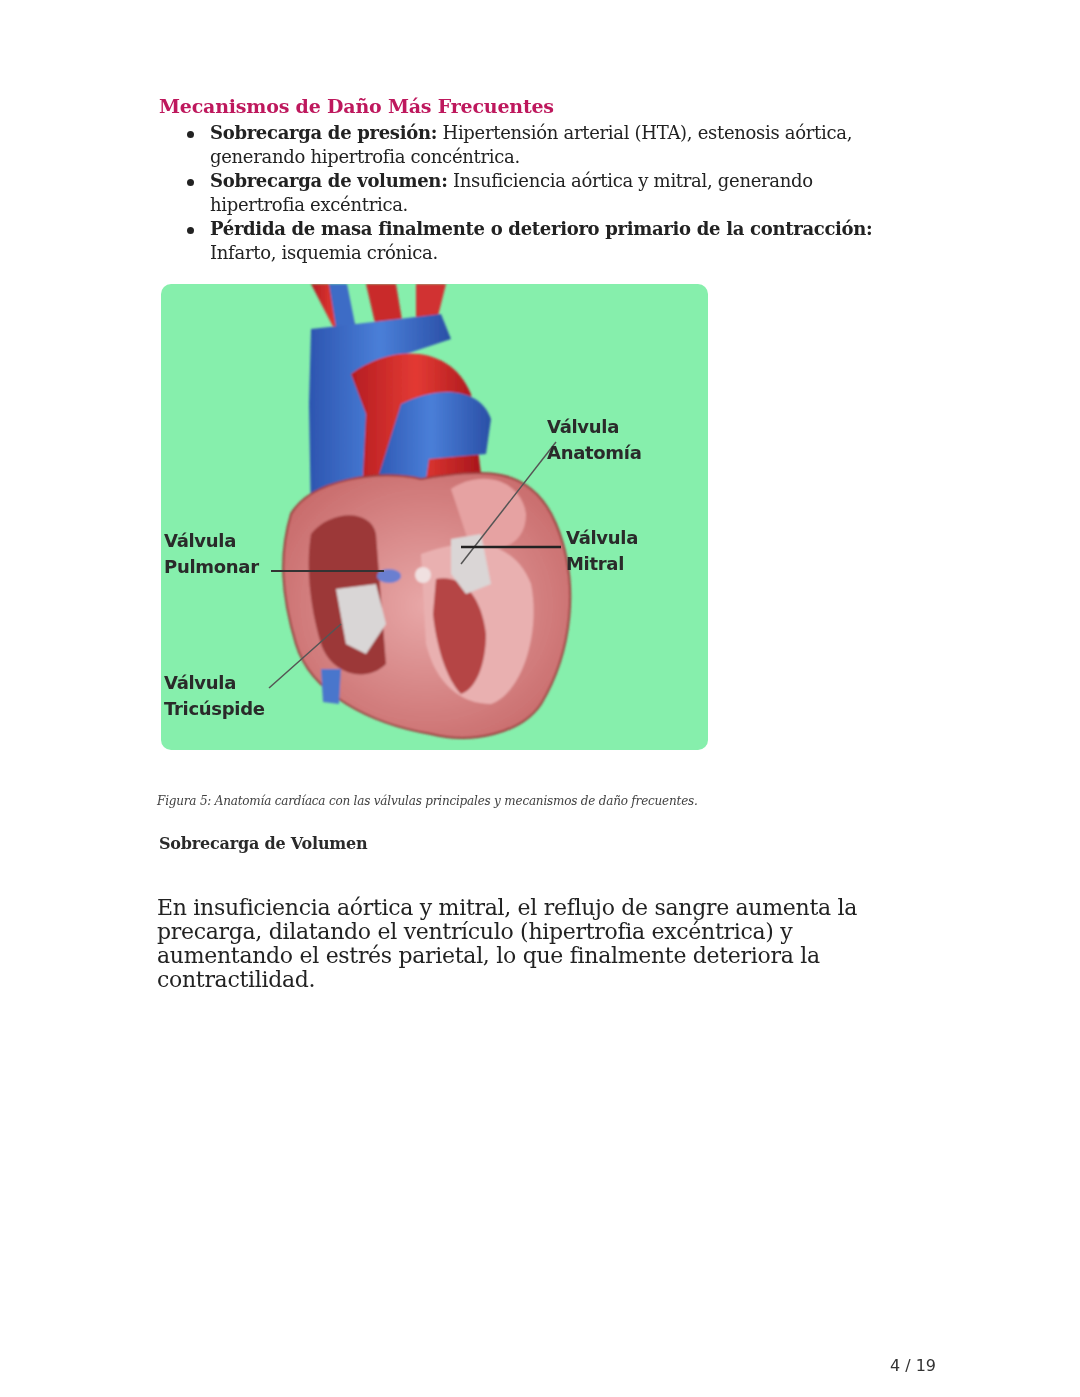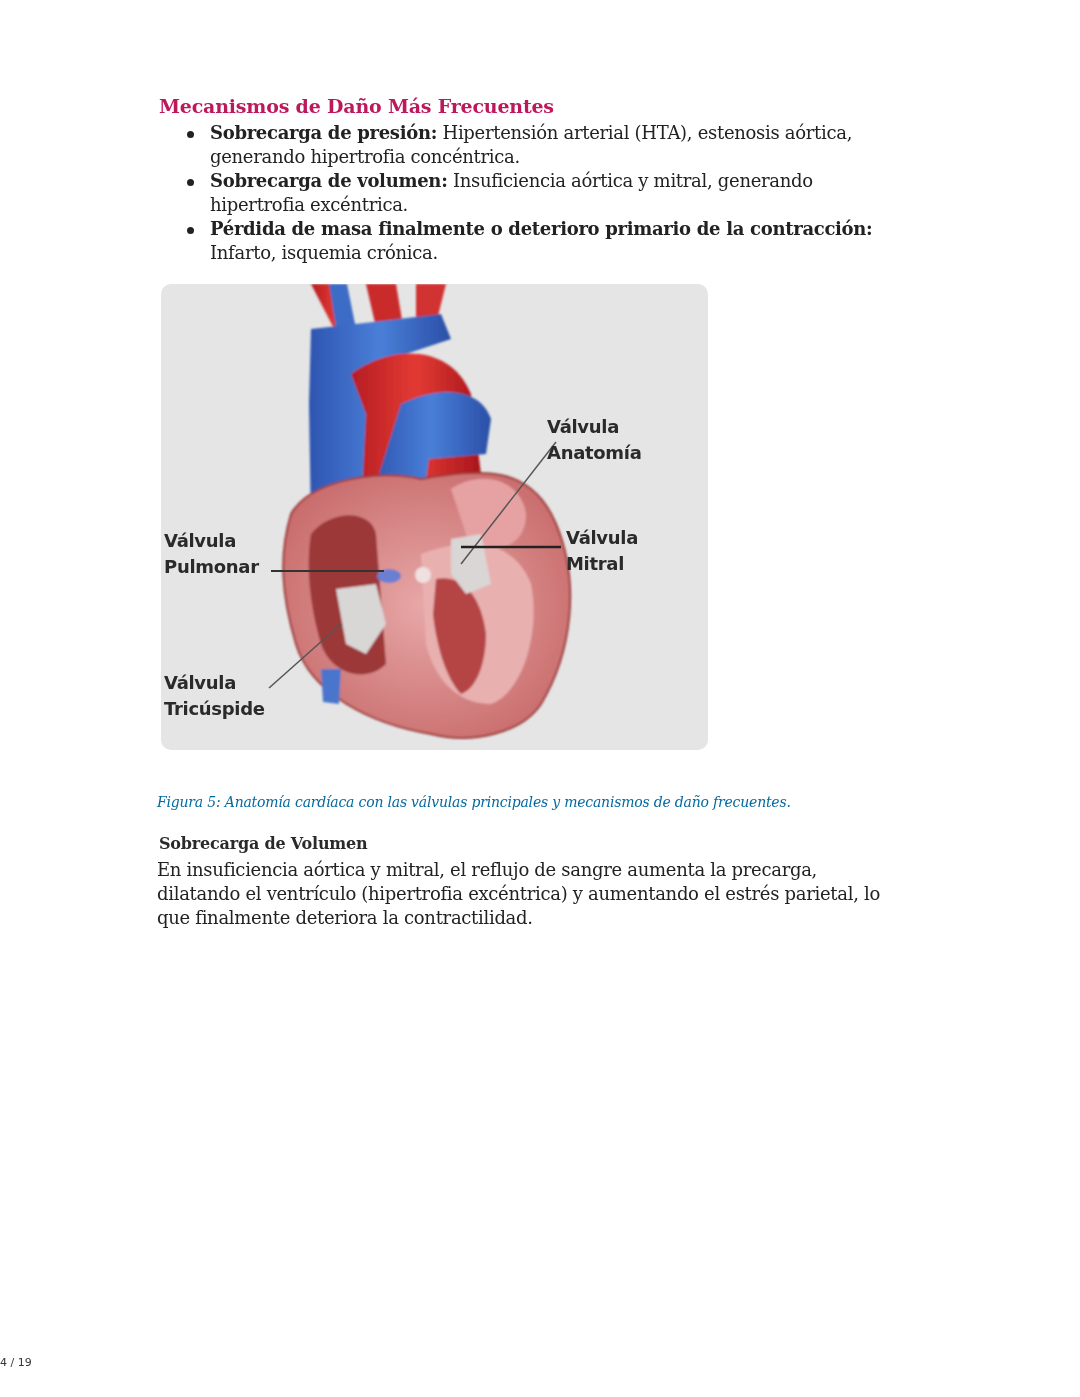--- a/index.html
+++ b/index.html
@@ -11,37 +11,37 @@
             font-size: 19px; font-weight: bold; letter-spacing: -0.2px; color: #be185d; }
 
   ul.bullets { position: absolute; left: 186px; top: 121px; margin: 0; padding: 0; list-style: none; width: 720px; }
   ul.bullets li { position: relative; padding-left: 24px; font-size: 18px; line-height: 24px;
                   letter-spacing: -0.3px; }
   ul.bullets li .dot { position: absolute; left: 1px; top: 10px; width: 7px; height: 7px;
                        background: #222; border-radius: 50%; }
   ul.bullets li b { font-weight: bold; }
 
   .figure { position: absolute; left: 161px; top: 284px; width: 547px; height: 466px;
-            background: #e5e5e5; border-radius: 10px; overflow: hidden; }
+            background: #86efac; border-radius: 10px; overflow: hidden; }
   .figure svg { position: absolute; left: 0; top: 0; }
   .fig-label { position: absolute; font-family: "DejaVu Sans", "Liberation Sans", sans-serif;
                font-weight: bold; font-size: 18px; line-height: 26px; color: #2a2a2a;
                letter-spacing: -0.3px; filter: blur(0.5px); }
 
-  .caption { position: absolute; left: 157px; top: 794px; margin: 0; font-size: 14px;
-             font-style: italic; color: #0369a1; letter-spacing: -0.2px; }
+  .caption { position: absolute; left: 157px; top: 794px; margin: 0; font-size: 12px;
+             font-style: italic; color: #404040; letter-spacing: -0.2px; }
 
   .h-sub { position: absolute; left: 159px; top: 834px; margin: 0; font-size: 16px;
            font-weight: bold; color: #2a2a2a; letter-spacing: -0.2px; }
 
-  .body-p { position: absolute; left: 157px; top: 858px; margin: 0; width: 740px;
-            font-size: 18px; line-height: 24px; letter-spacing: -0.3px; color: #222; }
+  .body-p { position: absolute; left: 157px; top: 896px; margin: 0; width: 740px;
+            font-size: 22px; line-height: 24px; letter-spacing: -0.3px; color: #222; }
 
-  .page-num { position: absolute; left: 0; width: 936px; top: 1356px; text-align: left;
-              font-family: "DejaVu Sans", "Liberation Sans", sans-serif; font-size: 11px; color: #333; }
+  .page-num { position: absolute; left: 0; width: 936px; top: 1356px; text-align: right;
+              font-family: "DejaVu Sans", "Liberation Sans", sans-serif; font-size: 16px; color: #333; }
 </style>
 </head>
 <body>
 
 <div class="page">
 
   <h2 class="h-main">Mecanismos de Daño Más Frecuentes</h2>
 
   <ul class="bullets">
     <li>

